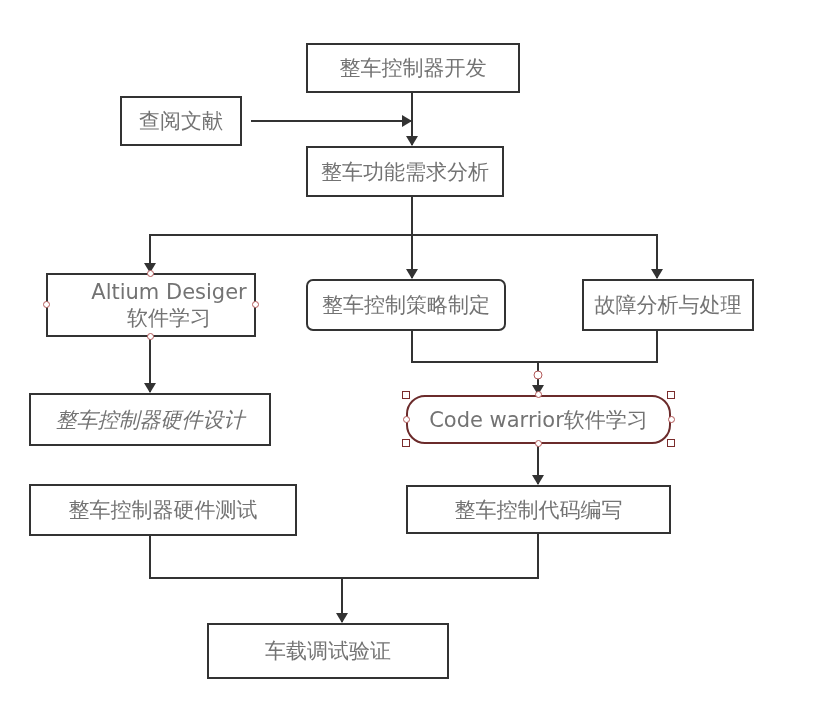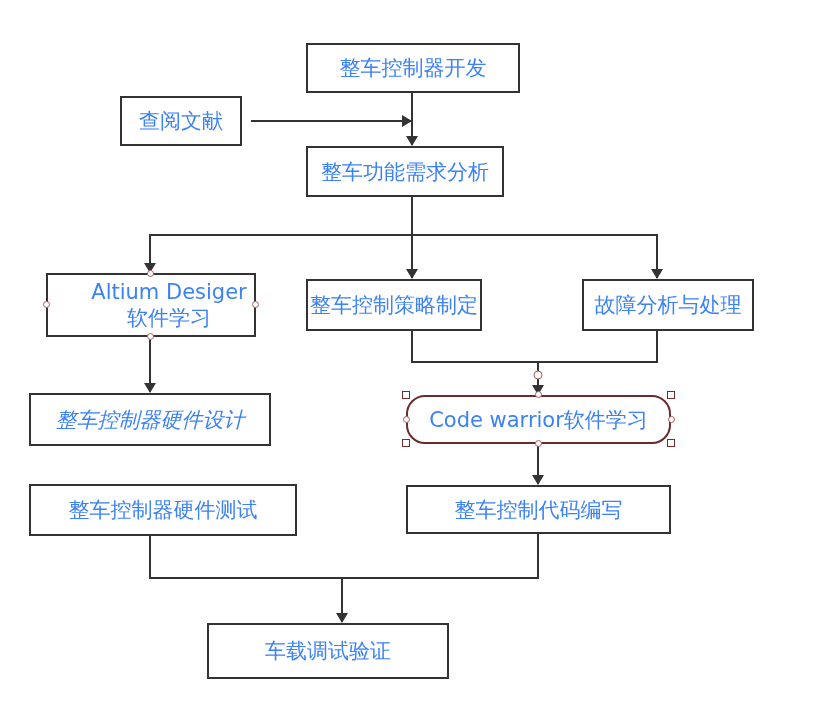--- a/index.html
+++ b/index.html
@@ -1,21 +1,21 @@
 <!DOCTYPE html>
 <html><head>
 <meta charset="utf-8">
 <style>
   html, body { margin: 0; padding: 0; background: #ffffff; }
   body { width: 815px; height: 710px; position: relative; overflow: hidden;
          font-family: "DejaVu Sans", "Liberation Sans", sans-serif; }
   svg { position: absolute; left: 0; top: 0; }
   .box { position: absolute; box-sizing: border-box; border: 2px solid #333333;
          background: #ffffff; display: flex; align-items: center; justify-content: center;
-         text-align: center; color: #3b82f6; font-size: 21px; line-height: 26px; }
+         text-align: center; color: #737373; font-size: 21px; line-height: 26px; }
   .box.sel { border-color: #6b2b2b; border-radius: 19px; }
   .handle-c { position: absolute; width: 7px; height: 7px; border-radius: 50%;
               border: 1px solid #b35a5a; background: #fff; box-sizing: border-box; }
   .handle-s { position: absolute; width: 8px; height: 8px;
               border: 1px solid #7a2c2c; background: #fff; box-sizing: border-box; }
 </style>
 </head>
 <body>
 
 <svg width="815" height="710">
@@ -54,21 +54,21 @@
 
 <div class="box" style="left:46px;top:273px;width:210px;height:64px;flex-direction:column;font-size:21px;line-height:26px;padding-left:36px;">
   <span>Altium Desiger</span>
   <span>软件学习</span>
 </div>
 <div class="handle-c" style="left:147px;top:270px;"></div>
 <div class="handle-c" style="left:147px;top:333px;"></div>
 <div class="handle-c" style="left:43px;top:301px;"></div>
 <div class="handle-c" style="left:252px;top:301px;"></div>
 
-<div class="box" style="left:306px;top:279px;width:176px;height:52px;">
+<div class="box" style="left:306px;top:279px;width:200px;height:52px;border-radius:7px;">
   <span>整车控制策略制定</span>
 </div>
 
 <div class="box" style="left:582px;top:279px;width:172px;height:52px;align-items:center;">
   <span>故障分析与处理</span>
 </div>
 
 <div class="box" style="left:29px;top:393px;width:242px;height:53px;font-style:italic;">
   <span>整车控制器硬件设计</span>
 </div>

